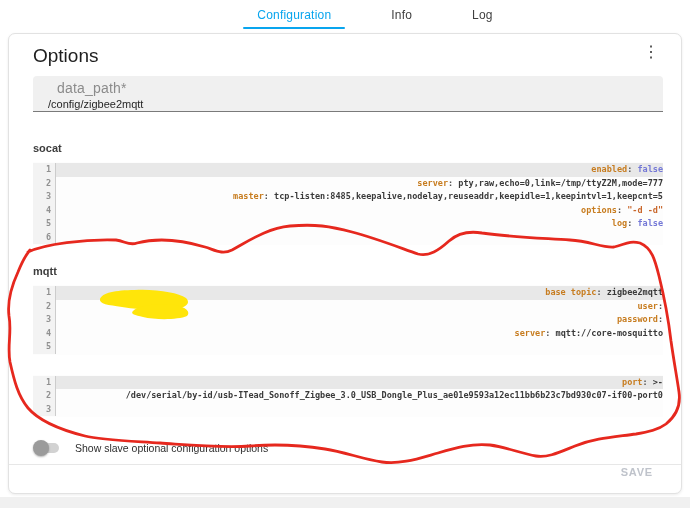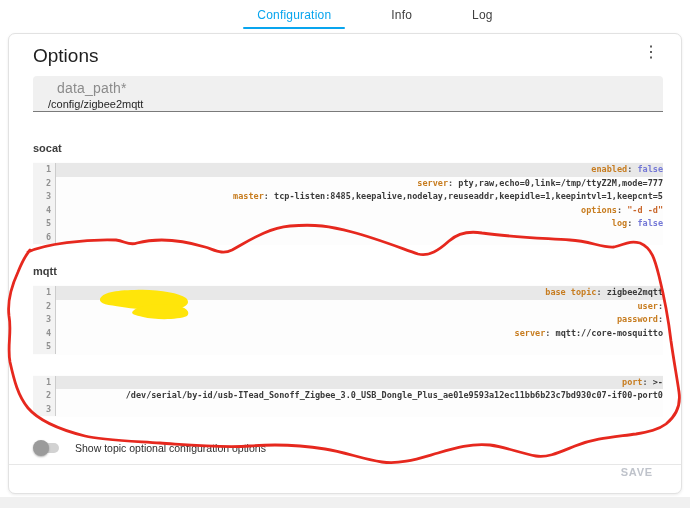--- a/index.html
+++ b/index.html
@@ -184,21 +184,21 @@
           </div>
         </div>
       </div>
     </div>
 
   <div class="toggle-row">
     <button class="switch" aria-checked="false">
       <span class="track"></span>
       <span class="thumb"></span>
     </button>
-    <span class="toggle-label">Show topic optional configuration options</span>
+    <span class="toggle-label">Show slave optional configuration options</span>
   </div>
 
   <div class="footer-divider"></div>
   <div class="footer">
     <button class="save-btn">SAVE</button>
   </div>
 </section>
 
 <div class="bottom-strip"></div>
 

